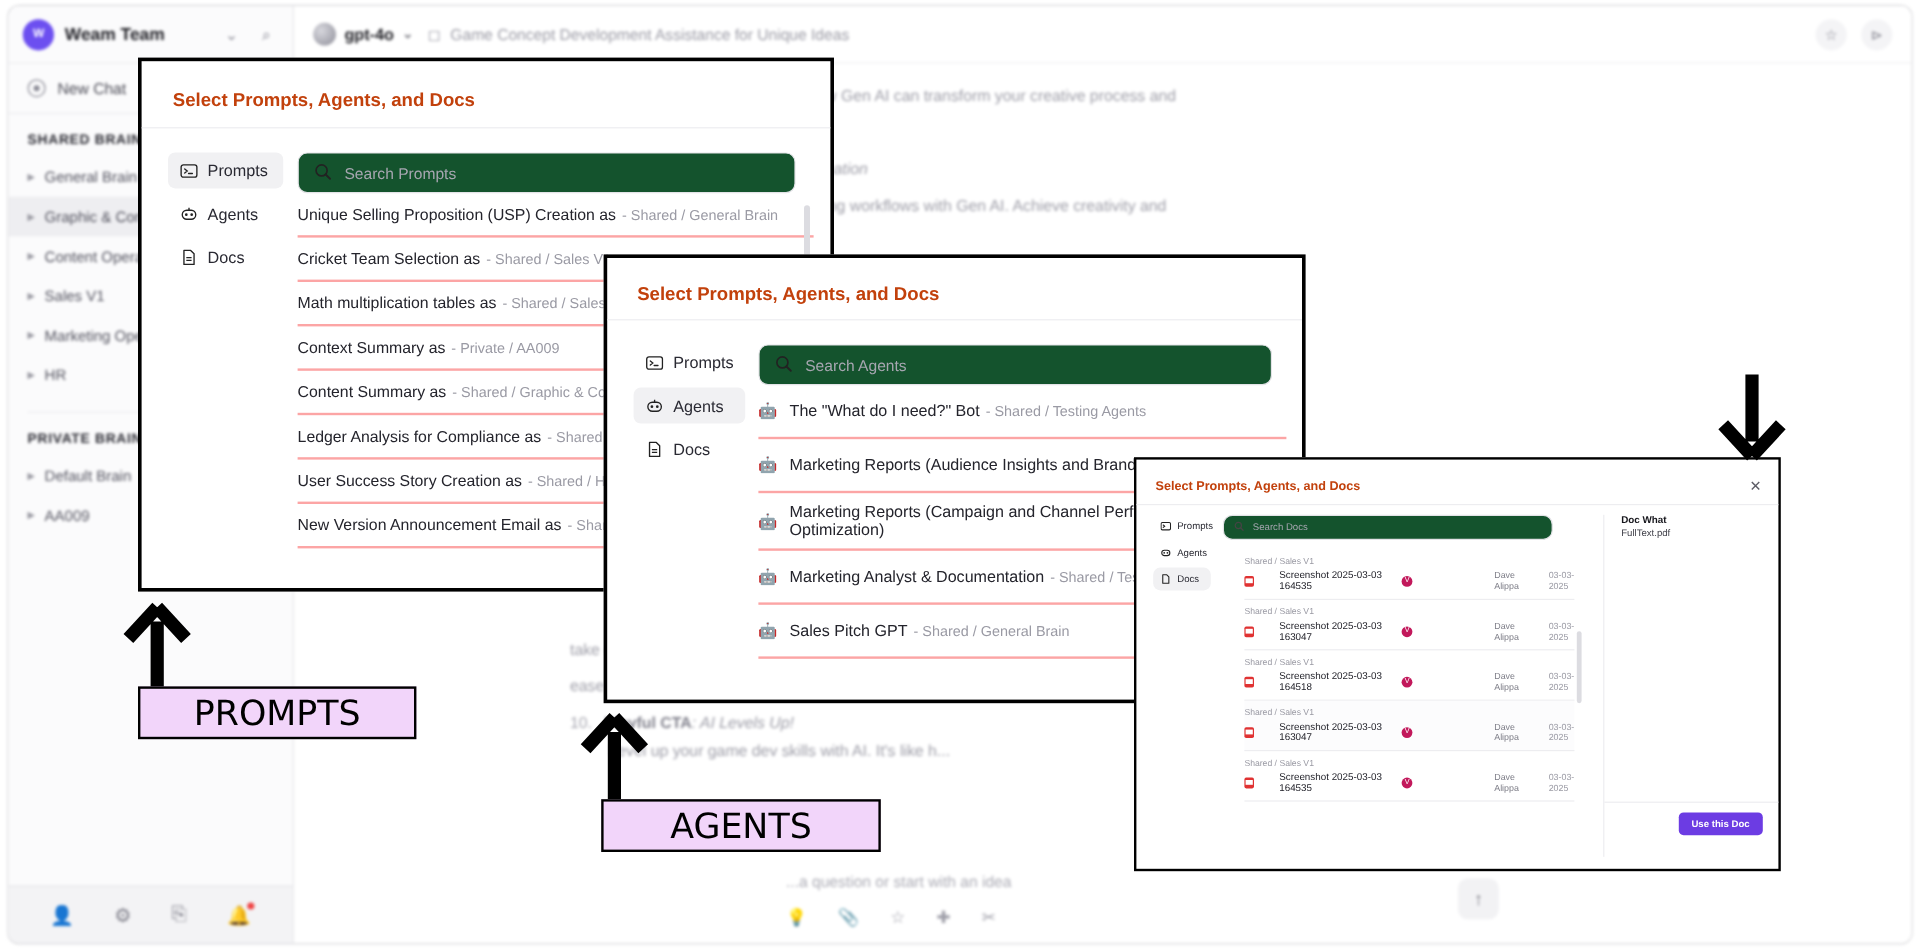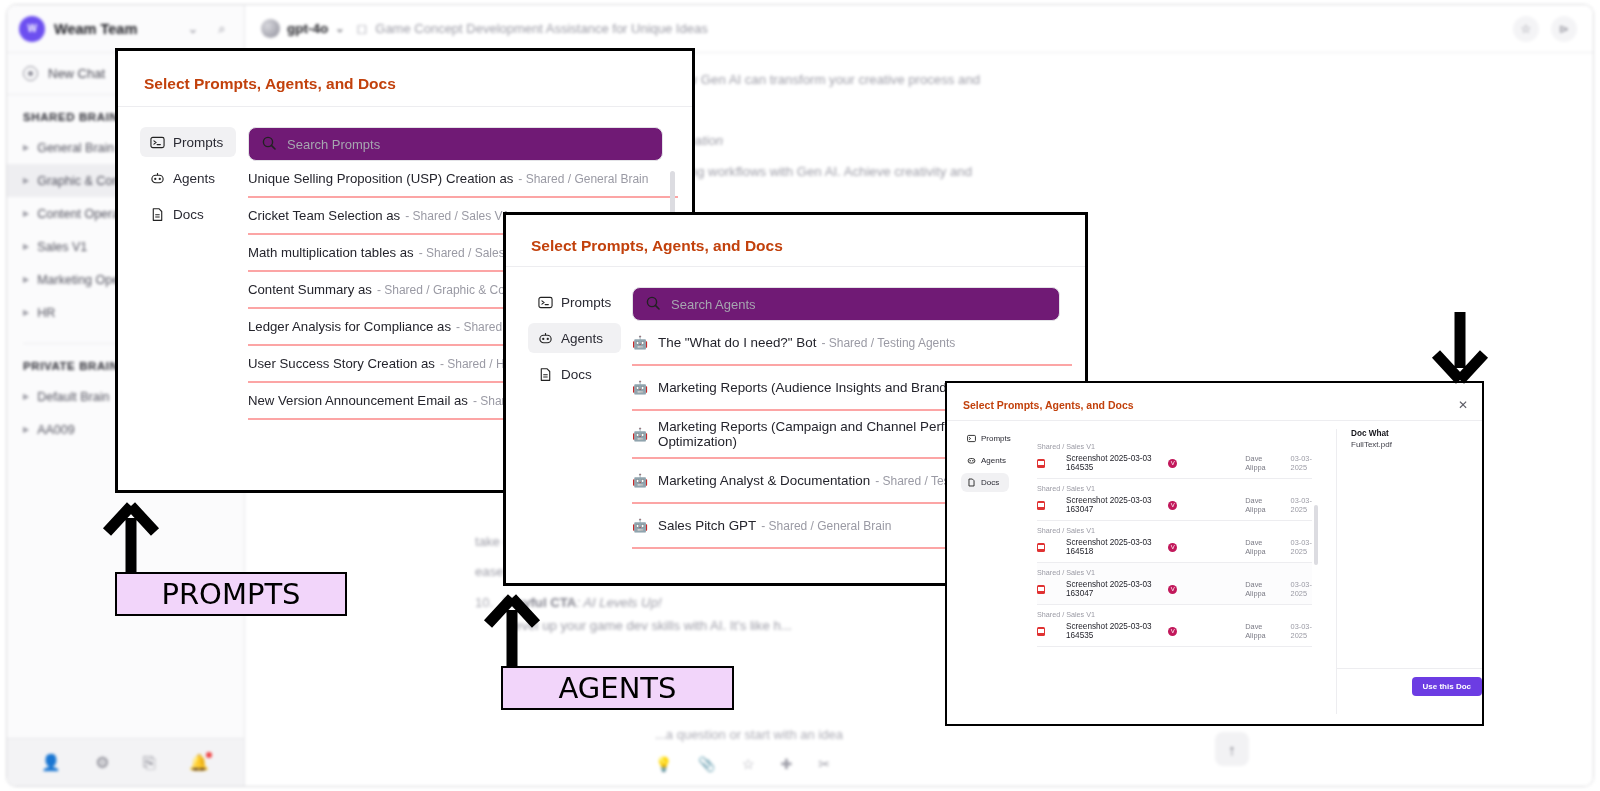--- a/index.html
+++ b/index.html
@@ -82,21 +82,21 @@
 
   
   .modal { position:absolute; background:#fff; border:3px solid #000; }
   .modal-title { font-weight:bold; color:#c2410c; }
   .modal-head { border-bottom:1px solid #ededf0; }
   .tabcol { display:flex; flex-direction:column; }
   .tab { display:flex; align-items:center; border-radius:6px; color:#2a2a33; }
   .tab.active { background:#f1f1f3; }
   .tab-ic { display:flex; align-items:center; justify-content:center; }
   .searchbox { display:flex; align-items:center; border:1px solid #e3e3e7;
-               border-radius:8px; color:#a6a6b0; background:#701a75; }
+               border-radius:8px; color:#a6a6b0; background:#14532d; }
   .row { border-bottom:2px solid #fca5a5; color:#24242c; display:flex;
          align-items:center; }
   .row .meta { color:#9a9aa4; }
   .scroll-track { position:absolute; background:#dcdce1; border-radius:3px; }
 
   
   #m-prompts { left:115px; top:48px; width:580px; height:445px; }
   #m-prompts .modal-title { font-size:15.5px; padding:24px 0 0 26px; }
   #m-prompts .modal-head { height:56px; }
   #m-prompts .body { display:flex; padding:20px 0 0 0; }
@@ -142,21 +142,21 @@
   #m-docs .doc-name { width:152px; }
   #m-docs .av { width:9px; height:9px; border-radius:50%; background:#c2185b; color:#fff;
                 font-size:6px; display:flex; align-items:center; justify-content:center;
                 margin-right:4px; flex:none; }
   #m-docs .doc-user { font-size:7.4px; color:#7c7c86;padding-left:48px; }
   #m-docs .doc-date { font-size:7.4px; color:#9a9aa4; margin-left:7px; }
   #m-docs .rightcol { width:170px; margin-left:24px; border-left:1px solid #ededf0;
                       padding-left:14px; position:relative; height:285px; }
   #m-docs .dn-label { font-size:8.2px; font-weight:bold; color:#15151b; }
   #m-docs .dn-value { font-size:8px; color:#41414a; margin-top:2px; }
-  #m-docs .use-btn { position:absolute; right:0; bottom:18px; background:#6C3CE3;
+  #m-docs .use-btn { position:absolute; right:13px; bottom:18px; background:#6C3CE3;
                      color:#fff; font-size:8px; font-weight:bold; padding:5px 11px;
                      border-radius:4px; }
   #m-docs .btn-div { position:absolute; right:0; left:0; bottom:45px; height:1px; background:#ededf0; }
 
   
   .anno-label { position:absolute; background:#f2d5fa; border:2.5px solid #000;
                 display:flex; align-items:center; justify-content:center;
                 color:#000; font-family:"DejaVu Sans", sans-serif; }
   .arrow { position:absolute; }
 </style>
@@ -334,20 +334,24 @@
             </div>
           <div class="row">
               <span>Cricket Team Selection as</span>
               <span class="meta">- Shared / Sales V1</span>
             </div>
           <div class="row">
               <span>Math multiplication tables as</span>
               <span class="meta">- Shared / Sales V1</span>
             </div>
           <div class="row">
+              <span>Context Summary as</span>
+              <span class="meta">- Private / AA009</span>
+            </div>
+          <div class="row">
               <span>Content Summary as</span>
               <span class="meta">- Shared / Graphic &amp; Content</span>
             </div>
           <div class="row">
               <span>Ledger Analysis for Compliance as</span>
               <span class="meta">- Shared / HR</span>
             </div>
           <div class="row">
               <span>User Success Story Creation as</span>
               <span class="meta">- Shared / HR</span>
@@ -465,20 +469,29 @@
           <span class="tab-ic">
             <svg width="9" height="9" viewBox="0 0 16 16">
                 <path d="M3.5 1.8 H9.5 L12.5 4.8 V14.2 H3.5 Z" fill="none" stroke="#222" stroke-width="1.6" stroke-linejoin="round"></path>
               </svg>
           </span>
           <span>Docs</span>
         </div>
       </div>
 
       <div>
+        <div class="searchbox">
+          <span>
+            <svg width="9" height="9" viewBox="0 0 16 16">
+                <circle cx="7" cy="7" r="4.6" fill="none" stroke="#444" stroke-width="1.8"></circle>
+                <path d="M10.4 10.4 L14 14" stroke="#444" stroke-width="2" stroke-linecap="round"></path>
+              </svg>
+          </span>
+          <span>Search Docs</span>
+        </div>
         <div class="rows">
           <div class="doc-row">
             <div class="doc-path">Shared / Sales V1</div>
             <div class="doc-main">
               <span class="pdf-ic"></span>
               <span class="doc-name">Screenshot 2025-03-03 164535</span>
               <span class="av">V</span>
               <span class="doc-user">Dave Alippa</span>
               <span class="doc-date">03-03-2025</span>
             </div>

